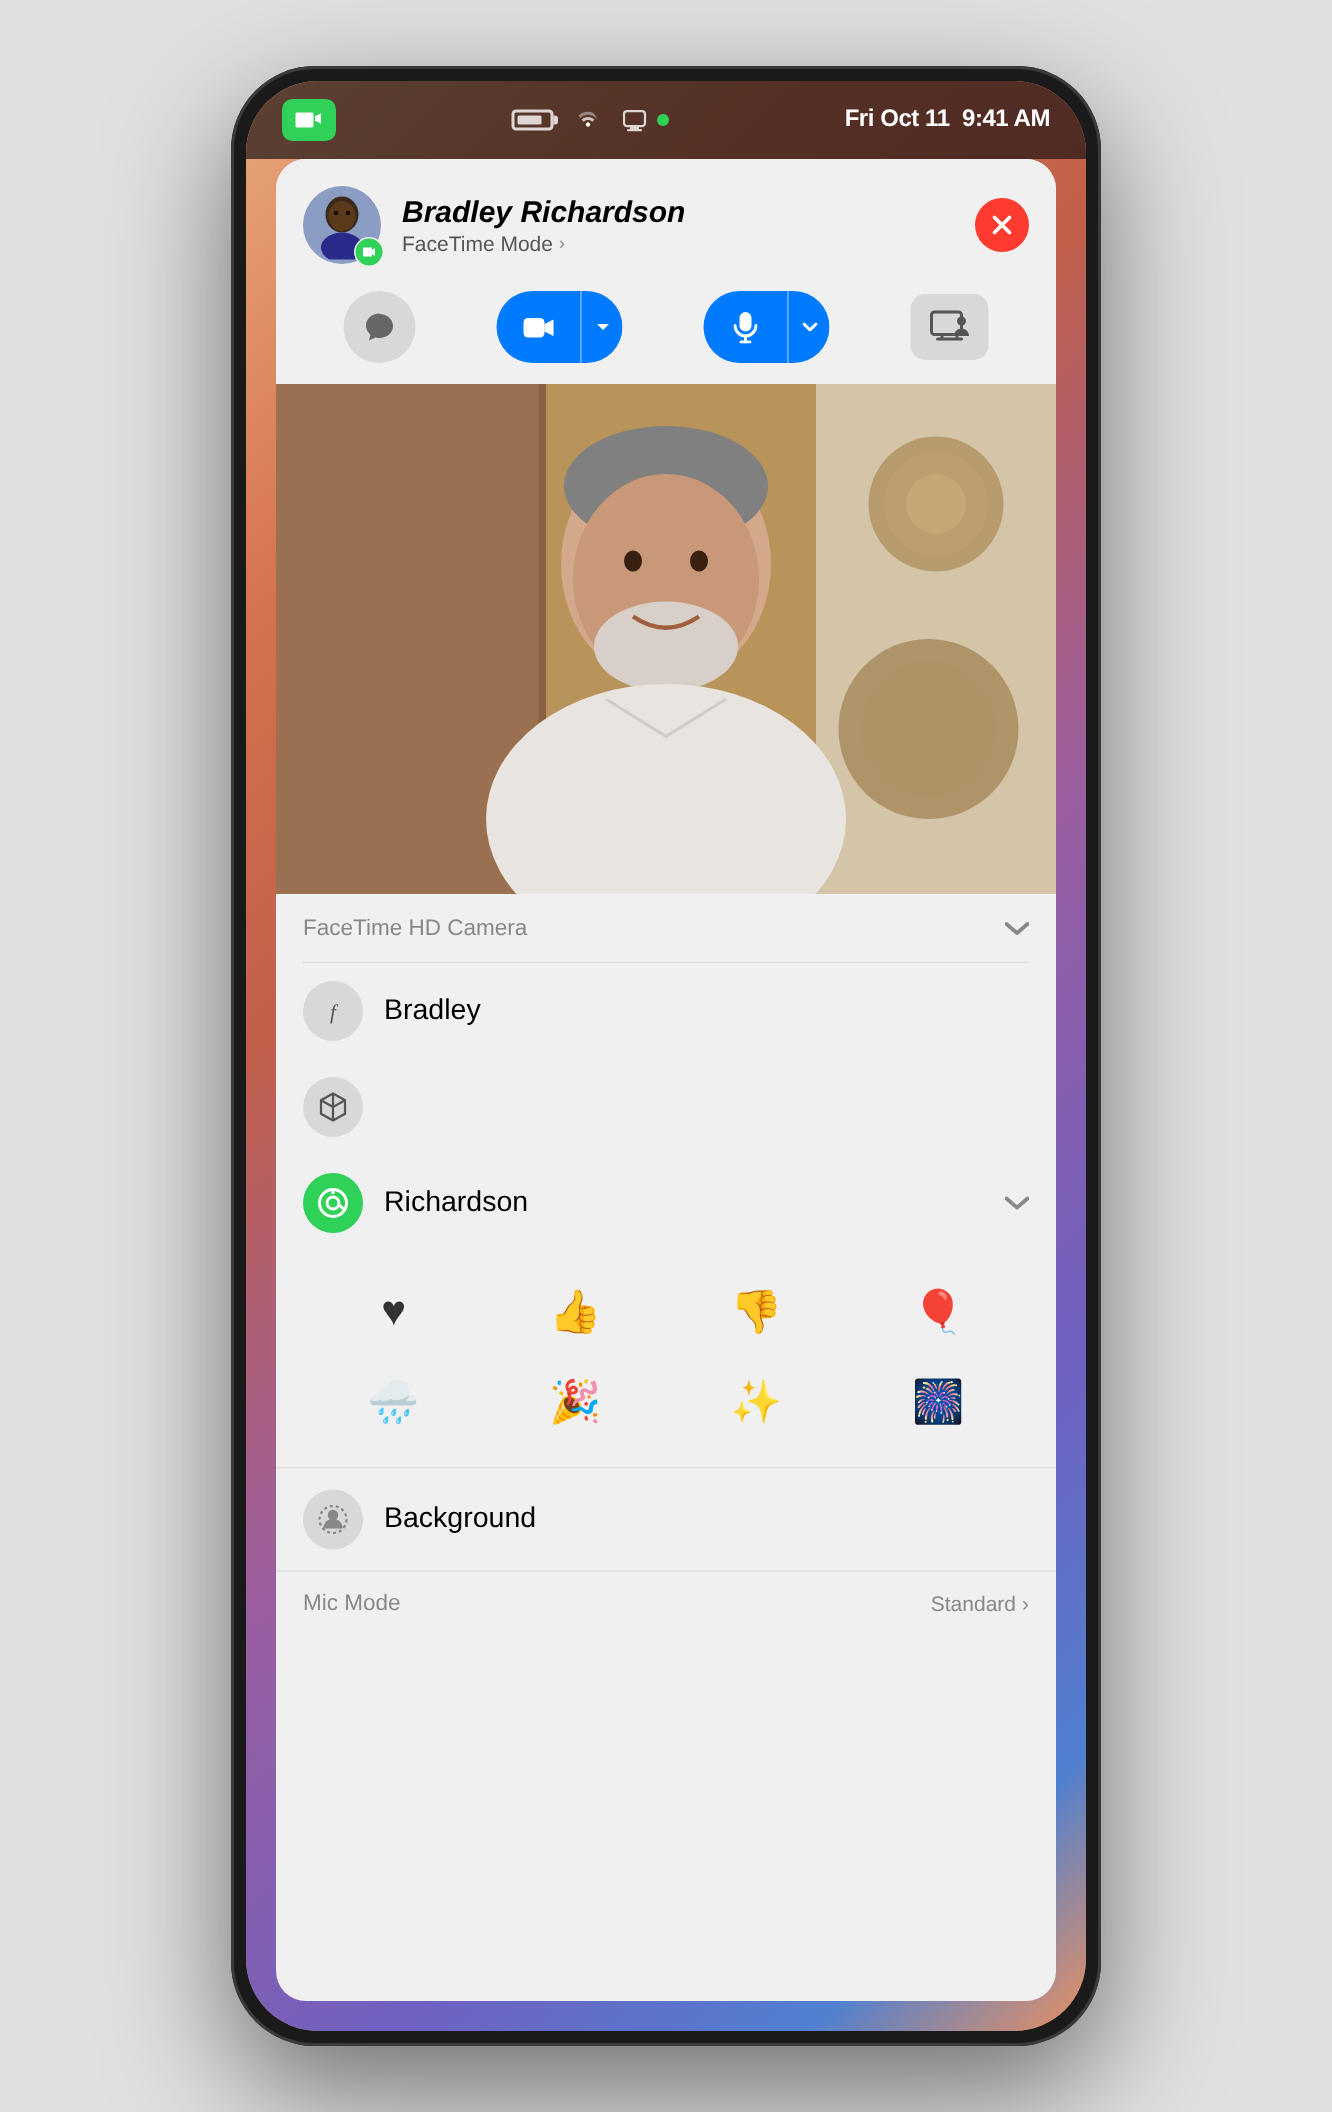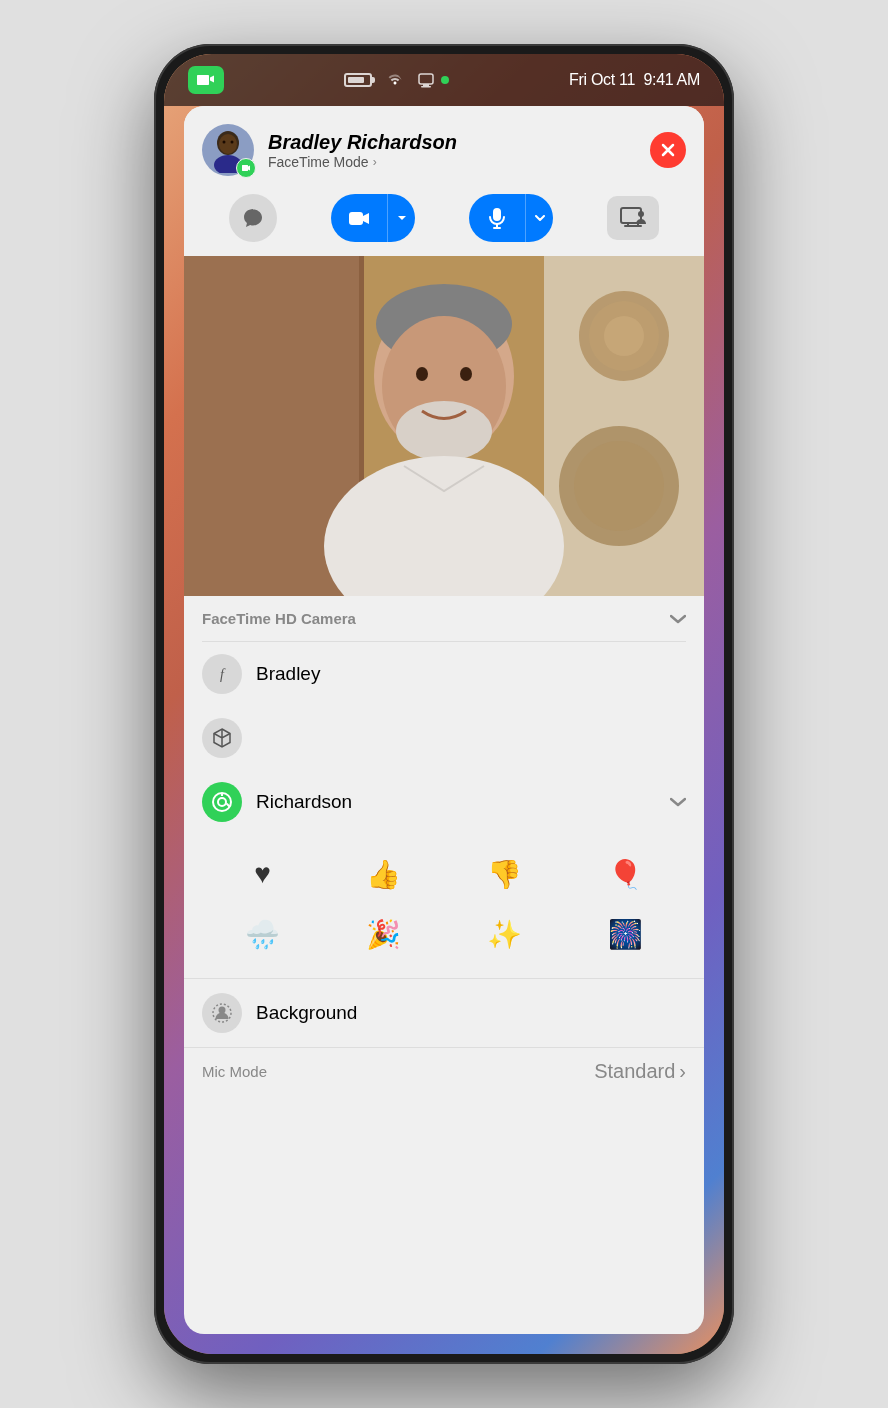--- a/index.html
+++ b/index.html
@@ -130,21 +130,21 @@
     .green-dot {
       width: 8px;
       height: 8px;
       background: #30d158;
       border-radius: 50%;
     }
 
     .status-bar-right {
       color: white;
       font-size: 16px;
-      font-weight: 400;
+      font-weight: 700;
       letter-spacing: -0.3px;
     }
 
     
     .main-panel {
       position: absolute;
       top: 52px;
       left: 20px;
       right: 20px;
       bottom: 20px;
@@ -335,21 +335,21 @@
       display: flex;
       align-items: center;
       justify-content: space-between;
       padding: 14px 18px;
       cursor: pointer;
     }
 
     .camera-label {
       font-size: 15px;
       color: #888;
-      font-weight: 700;
+      font-weight: 400;
     }
 
     .divider {
       height: 1px;
       background: #ddd;
       margin: 0 18px;
     }
 
     
     .menu-item {
@@ -422,21 +422,21 @@
 
     .mic-mode-label {
       font-size: 15px;
       color: #888;
     }
 
     .mic-mode-value {
       display: flex;
       align-items: center;
       gap: 4px;
-      font-size: 20px;
+      font-size: 14px;
       color: #888;
     }
   </style>
 </head>
 <body>
 
 <div class="device-frame">
   <div class="device-screen">
     <div class="wallpaper"></div>
 

